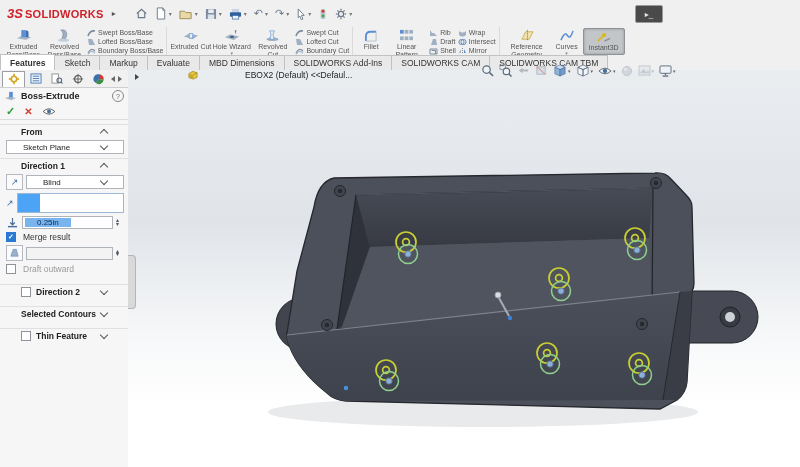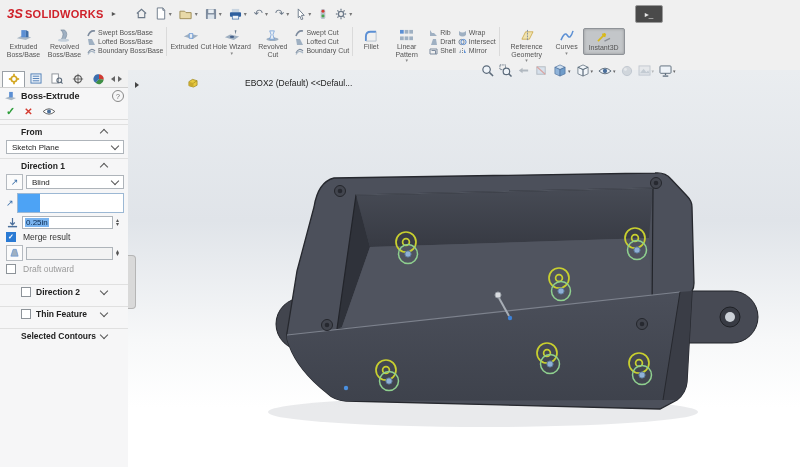--- a/index.html
+++ b/index.html
@@ -46,21 +46,21 @@
         background:#e9e9e9;border:1px solid #c2c2c2;border-bottom:none;margin-right:-1px;}
   .ctab.active{background:#ffffff;font-weight:bold;position:relative;height:13px;}
 
   
   .main{position:absolute;left:0;top:70px;width:800px;height:397px;}
   .viewport{position:absolute;left:128px;top:0;width:672px;height:397px;
             background:linear-gradient(180deg,var(--viewport-top) 0%,#e0e4e9 38%,#f7f8f9 68%,var(--viewport-bottom) 85%);}
   .viewport svg.model{position:absolute;inset:0;}
 
   
-  .treefly{position:absolute;left:7px;top:8px;display:flex;align-items:flex-end;font-size:8.5px;color:#222;gap:43px;}
+  .treefly{position:absolute;left:7px;top:0;display:flex;align-items:flex-end;font-size:8.5px;color:#222;gap:43px;}
   .tree-arrow{width:0;height:0;border-left:4px solid #444;border-top:3px solid transparent;
               border-bottom:3px solid transparent;margin-right:5px;}
   .treefly svg{margin-right:3px;}
 
   
   .hud{position:absolute;left:352px;top:-7px;display:flex;align-items:center;gap:3px;}
   .hudbtn{display:flex;align-items:center;padding:1px;}
   .hud .dim{opacity:.4;}
   .hudcaret{font-size:5px;color:#666;margin-left:1px;}
 
@@ -85,30 +85,30 @@
   .ok{color:#2e9e3a;font-size:11px;font-weight:bold;line-height:1;}
   .cancel{color:#d43a2f;font-size:10px;font-weight:bold;line-height:1;}
   .sect-h{display:flex;align-items:center;height:13px;padding:0 21px;font-weight:bold;color:#222;
           border-top:1px solid #e0e0e0;background:var(--panel-bg);}
   .sect-h .grow{flex:1;}
   .chev{width:5px;height:5px;border-right:1.2px solid #555;border-bottom:1.2px solid #555;display:inline-block;}
   .chev.up{transform:rotate(-135deg);margin-top:3px;}
   .chev.down{transform:rotate(45deg);margin-bottom:2px;}
   .sect-b{padding:2px 4px 4px 6px;}
   .combo{height:12px;background:#fff;border:1px solid #aeb4ba;display:flex;align-items:center;
-         padding:0 5px;font-size:8px;color:#222;}
+         padding:0 16px;font-size:8px;color:#222;}
   .combo .grow{flex:1;}
   .row{display:flex;align-items:center;margin-top:3px;gap:3px;}
   .minibtn{width:15px;height:14px;border:1px solid #b5bac0;background:#fbfbfb;display:flex;
            align-items:center;justify-content:center;color:#3a6ea8;font-size:9px;}
   .selbox{flex:1;height:18px;background:#fff;border:1px solid #9cb8d4;position:relative;}
   .selbox .blue{position:absolute;left:0;top:0;bottom:0;width:22px;background:var(--selection-blue);}
   .field{flex:1;height:11px;background:#fff;border:1px solid #aeb4ba;display:flex;align-items:center;
          padding:0 2px;font-size:8px;color:#222;}
-  .field .hl{background:#7ab4ef;color:#0a2a50;padding:0 1px;}
+  .field .hl{background:#7ab4ef;color:#0a2a50;padding:0 12px;}
   .spin{display:flex;flex-direction:column;justify-content:center;line-height:.55;color:#555;font-size:6px;width:8px;}
   .cb{width:8px;height:8px;border:1px solid #8d9399;background:#fff;display:inline-flex;align-items:center;
       justify-content:center;flex:none;}
   .cb.on{background:var(--accent-blue);border-color:var(--accent-blue);color:#fff;font-size:7px;font-weight:bold;}
   .cblabel{margin-left:4px;text-align:right;}
   .disabled{color:#9a9a9a;}
   .field.off{background:#f3f3f3;}
   .arrow-glyph{color:#3a6ea8;font-size:9px;line-height:1;}
 </style>
 </head>
@@ -416,20 +416,30 @@
           <svg width="16" height="13" viewBox="0 0 17 14">
               <path d="M2 12 L10 4 M10 4 L6.5 5 M10 4 L9 7.5" stroke="#d8b91c" stroke-width="1.8" fill="none"></path>
               <path d="M9 12 L15 9" stroke="#8a8f96" stroke-width="1.4"></path>
             </svg>
           </span>
         <span class="blabel">Instant3D</span>
       </div>
     </div>
   </div>
 
+  <div class="tabrow">
+    <div class="ctab active">Features</div>
+    <div class="ctab">Sketch</div>
+    <div class="ctab">Markup</div>
+    <div class="ctab">Evaluate</div>
+    <div class="ctab">MBD Dimensions</div>
+    <div class="ctab">SOLIDWORKS Add-Ins</div>
+    <div class="ctab">SOLIDWORKS CAM</div>
+    <div class="ctab">SOLIDWORKS CAM TBM</div>
+  </div>
 
   <div class="main">
 
     <div class="panel">
       <div class="ptabs">
         <div class="ptab active">
           <svg width="12" height="12" viewBox="0 0 14 14">
               <circle cx="7" cy="7" r="3.2" fill="none" stroke="#d3a722" stroke-width="2"></circle>
               <g stroke="#d3a722" stroke-width="2">
                 <line x1="7" y1="1" x2="7" y2="4"></line>
@@ -554,27 +564,27 @@
         </div>
       </div>
 
       <div class="sect-h" style="margin-top:6px">
         <span class="cb" style="margin-right:5px"></span>
         <span>Direction 2</span>
           <span class="grow"></span>
           <span class="chev down"></span>
       </div>
       <div class="sect-h" style="margin-top:8px">
+        <span>Selected Contours</span>
+          <span class="grow"></span>
+          <span class="chev down"></span>
+      </div>
+      <div class="sect-h" style="margin-top:8px">
         <span class="cb" style="margin-right:5px"></span>
         <span>Thin Feature</span>
-          <span class="grow"></span>
-          <span class="chev down"></span>
-      </div>
-      <div class="sect-h" style="margin-top:8px">
-        <span>Selected Contours</span>
           <span class="grow"></span>
           <span class="chev down"></span>
       </div>
     </div>
 
     <div class="viewport">
       <div class="split-handle"></div>
 
       <svg class="model" viewBox="0 0 672 397">
         <defs>

